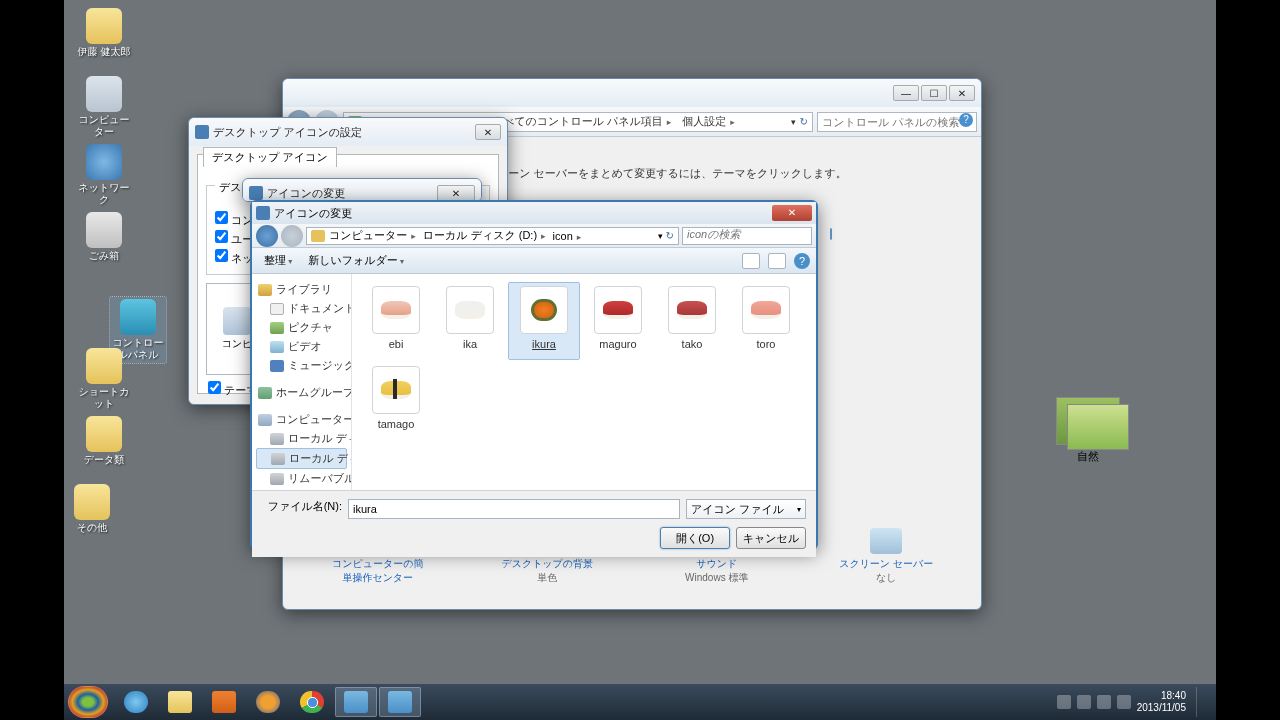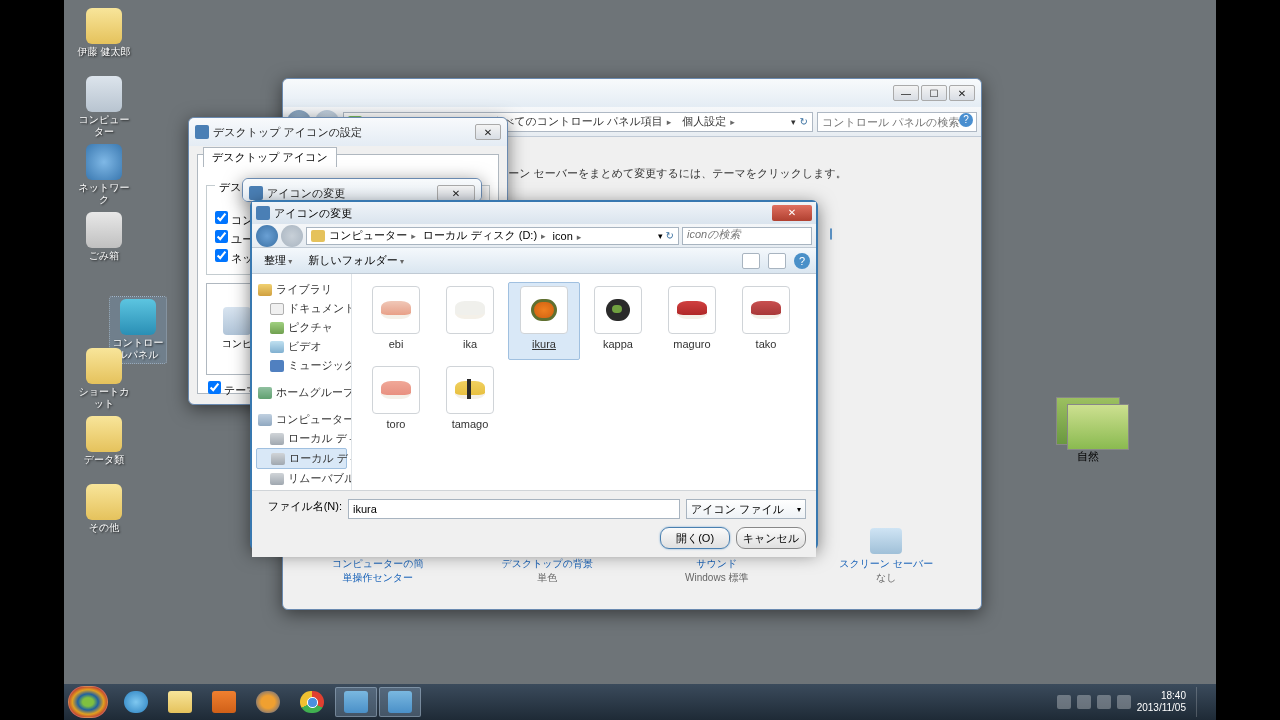--- a/index.html
+++ b/index.html
@@ -109,21 +109,21 @@
 .sushi.toro { background:linear-gradient(#f0a898,#e89080); border-bottom:4px solid #f4f0e8; }
 .file-item .fi-lbl { color:#333; }
 .file-item.sel .fi-lbl { text-decoration:underline; }
 .fb-bottom { background:#f0f0f0; padding:8px 10px; border-top:1px solid #d0d4d8; }
 .fb-row { display:flex; gap:6px; margin-bottom:8px; }
 .fb-row label { font-size:11px; text-align:right; width:80px; }
 .fb-row .finput { flex:1; height:20px; border:1px solid #a8b4c0; background:#fff; padding:0 4px; font-size:11px; }
 .filter { width:120px; height:20px; border:1px solid #a8b4c0; background:linear-gradient(#fff,#eef2f6); font-size:11px; padding:0 4px; display:flex; align-items:center; }
 .filter::after { content:"▾"; margin-left:auto; font-size:8px; }
 .fb-btns { display:flex; justify-content:flex-end; gap:6px; }
-.dlg-btn { min-width:70px; height:22px; border:1px solid #888; background:linear-gradient(#fafafa,#e0e0e0); border-radius:9px; font-size:11px; cursor:pointer; }
+.dlg-btn { min-width:70px; height:22px; border:1px solid #888; background:linear-gradient(#fafafa,#e0e0e0); border-radius:3px; font-size:11px; cursor:pointer; }
 .dlg-btn.default { border:1px solid #4a80b0; box-shadow:0 0 2px #6aa0d0; }
 
 
 .taskbar { position:absolute; left:0; right:0; bottom:0; height:36px; background:linear-gradient(#3b4b5c,#1e2a36); display:flex; align-items:center; padding:0 4px; }
 .start { width:40px; height:32px; border-radius:16px; background:radial-gradient(#7fc040 20%,#2060a0 38%,#e0a020 58%,#c04030 75%); margin-right:6px; cursor:pointer; border:1px solid rgba(255,255,255,0.2); }
 .tb-item { width:42px; height:30px; margin:0 1px; border-radius:2px; display:flex; align-items:center; justify-content:center; cursor:pointer; }
 .tb-item.active { background:rgba(160,190,220,0.28); border:1px solid rgba(200,220,240,0.35); }
 .tb-ico { width:24px; height:22px; border-radius:3px; }
 .ie-ico { background:radial-gradient(#7fc8f0,#2a80c0); border-radius:11px; }
 .exp-ico { background:linear-gradient(#f8e59a,#e5c25c); }
@@ -164,21 +164,21 @@
         <div class="lbl">コントロールパネル</div>
       </div>
       <div class="desktop-icon" style="left: 12px; top: 348px;">
         <div class="ico folder-ico"></div>
         <div class="lbl">ショートカット</div>
       </div>
       <div class="desktop-icon" style="left: 12px; top: 416px;">
         <div class="ico folder-ico"></div>
         <div class="lbl">データ類</div>
       </div>
-      <div class="desktop-icon" style="left: 12px; top: 484px;">
+      <div class="desktop-icon" style="left: 0; top: 484px;">
         <div class="ico folder-ico"></div>
         <div class="lbl">その他</div>
       </div>
     </div>
 
   <div class="window cp-window">
     <div class="win-title">
       <div class="win-controls">
         <div class="wc-btn">—</div>
         <div class="wc-btn">☐</div>
@@ -361,26 +361,20 @@
             <div class="fi-lbl">ika</div>
           </div>
           <div class="file-item sel">
             <div class="fi-ico">
               <div class="sushi ikura"></div>
             </div>
             <div class="fi-lbl">ikura</div>
           </div>
           <div class="file-item">
             <div class="fi-ico">
-              <div class="sushi kappa"></div>
-            </div>
-            <div class="fi-lbl">kappa</div>
-          </div>
-          <div class="file-item">
-            <div class="fi-ico">
               <div class="sushi maguro"></div>
             </div>
             <div class="fi-lbl">maguro</div>
           </div>
           <div class="file-item">
             <div class="fi-ico">
               <div class="sushi tako"></div>
             </div>
             <div class="fi-lbl">tako</div>
           </div>

